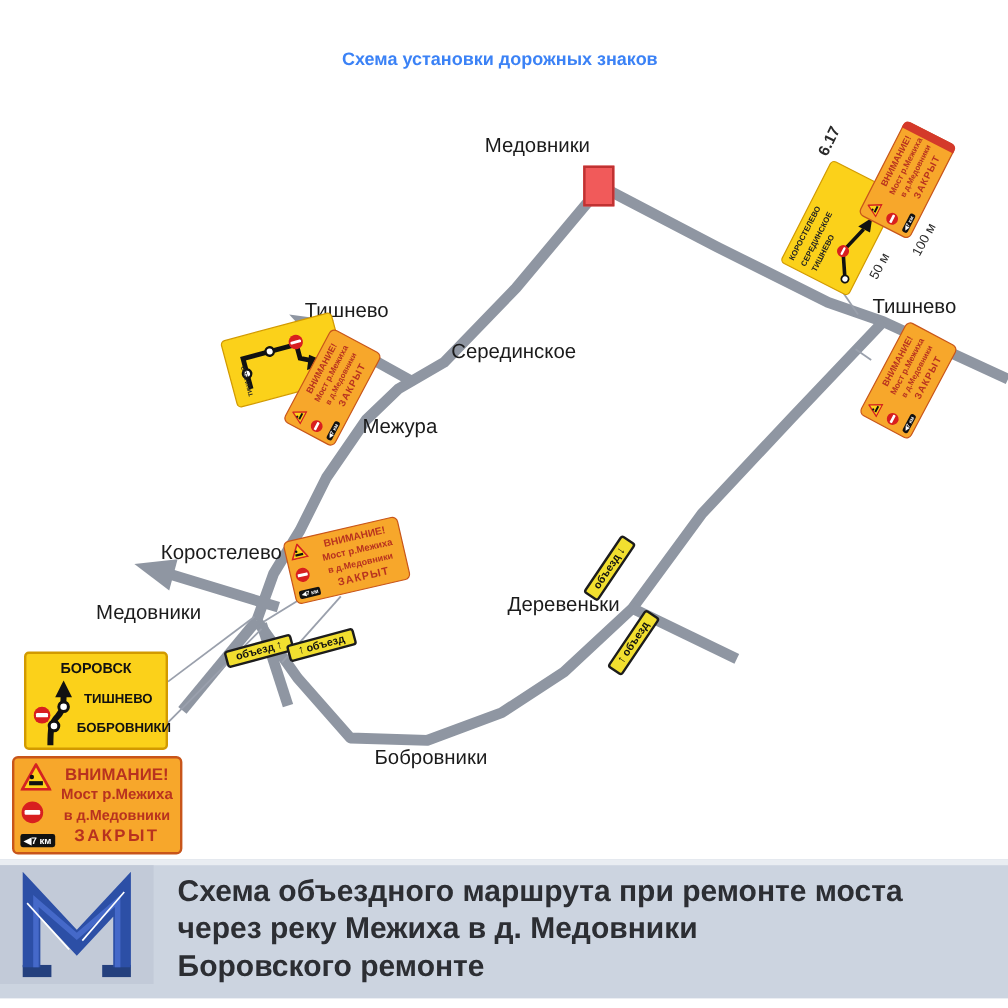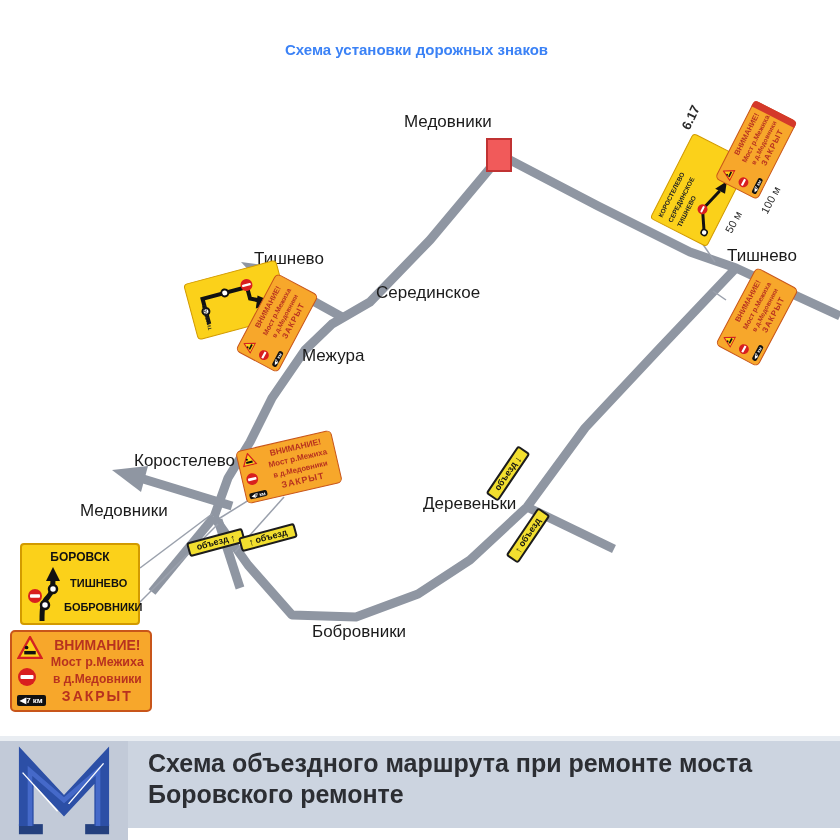--- a/index.html
+++ b/index.html
@@ -63,21 +63,21 @@
   .s617b-h { position:absolute; right:5px; bottom:3px; font-size:5px; font-weight:bold; color:#222;
              transform:rotate(-28deg); }
 
   
   .oplate { position:absolute; width:58px; height:15px; background:#f2df2f; border:2px solid #1c1c1c;
             border-radius:3px; display:flex; align-items:center; justify-content:center; gap:2px;
             font-weight:bold; font-size:9px; color:#111; line-height:1; }
   .oplate-arrow { font-size:10px; font-weight:bold; }
 
   
-  .banner { position:absolute; left:0; top:736px; width:840px; height:92px; background:#ccd4e0; }
+  .banner { position:absolute; left:0; top:716px; width:840px; height:116px; background:#ccd4e0; }
   .banner::before { content:""; position:absolute; left:0; right:0; top:0; height:5px; background:#e9edf2; }
   .banner-logo { position:absolute; left:0; top:5px; width:128px; height:99px; background:#c2cad8;
                  display:flex; align-items:center; justify-content:center; }
   .banner-text { position:absolute; left:148px; top:12px; font-weight:bold; font-size:25px;
                  color:#2c2e33; line-height:31px; white-space:nowrap; }
 </style>
 </head>
 <body>
 
 <div class="stage">
@@ -295,17 +295,18 @@
         <rect x="6" y="86" width="26" height="11" fill="#24407e"></rect>
         <rect x="78" y="86" width="26" height="11" fill="#24407e"></rect>
         <path d="M14 88 L14 22 L55 66 L96 22 L96 88" stroke="#2c4fa6" stroke-width="16" fill="none"></path>
         <path d="M18 88 L18 28 L55 60 L92 28 L92 88" stroke="#4569c9" stroke-width="5" fill="none"></path>
         <path d="M10 30 L48 72" stroke="#ffffff" stroke-width="1.5"></path>
         <path d="M60 64 L98 20" stroke="#ffffff" stroke-width="1.5"></path>
       </svg>
     </div>
     <div class="banner-text">
       <div>Схема объездного маршрута при ремонте моста</div>
+      <div>через реку Межиха в д. Медовники</div>
       <div>Боровского ремонте</div>
     </div>
   </div>
 
 </div>
 
 </body></html>

